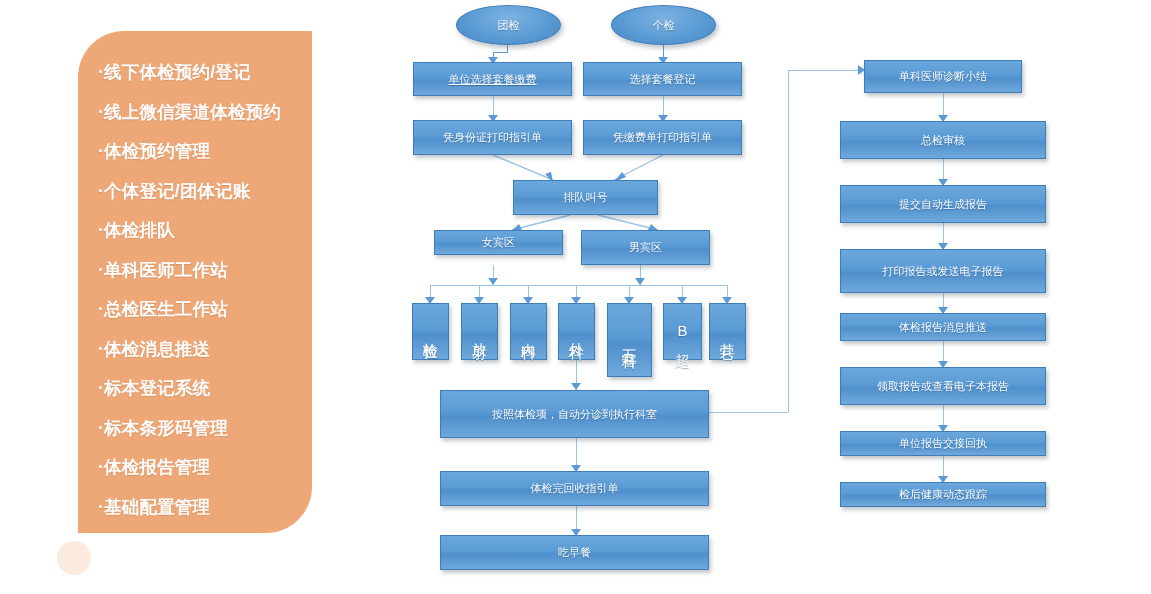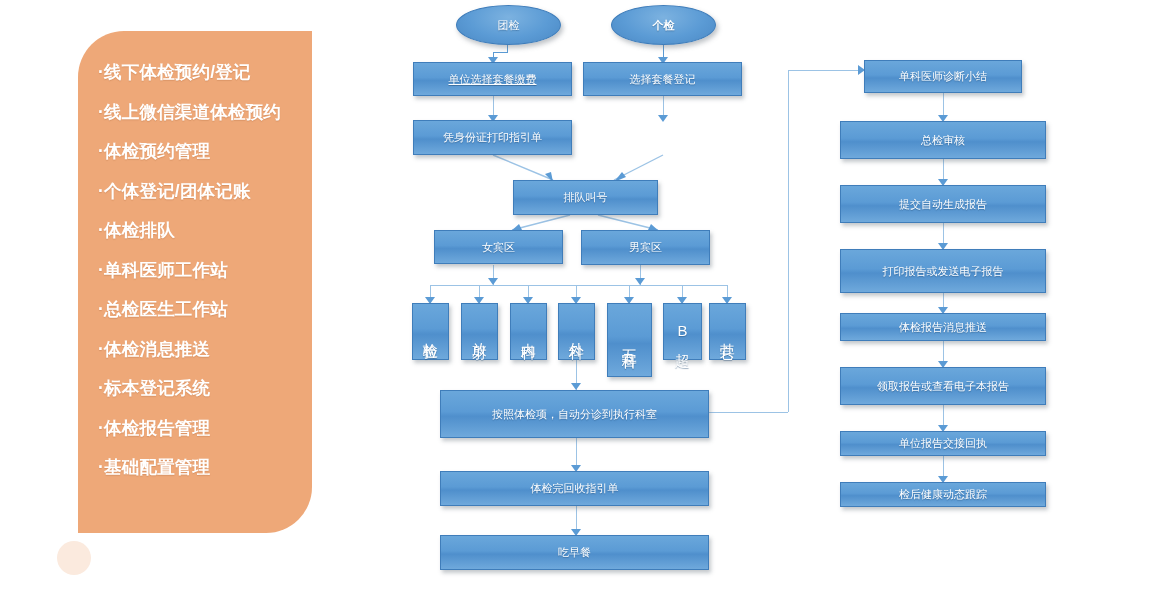--- a/index.html
+++ b/index.html
@@ -115,20 +115,21 @@
   <div id="feature-panel">
     <div class="fp-item"><span class="dot">·</span><span>线下体检预约/登记</span></div>
     <div class="fp-item"><span class="dot">·</span><span>线上微信渠道体检预约</span></div>
     <div class="fp-item"><span class="dot">·</span><span>体检预约管理</span></div>
     <div class="fp-item"><span class="dot">·</span><span>个体登记/团体记账</span></div>
     <div class="fp-item"><span class="dot">·</span><span>体检排队</span></div>
     <div class="fp-item"><span class="dot">·</span><span>单科医师工作站</span></div>
     <div class="fp-item"><span class="dot">·</span><span>总检医生工作站</span></div>
     <div class="fp-item"><span class="dot">·</span><span>体检消息推送</span></div>
     <div class="fp-item"><span class="dot">·</span><span>标本登记系统</span></div>
+    <div class="fp-item"><span class="dot">·</span><span>标本条形码管理</span></div>
     <div class="fp-item"><span class="dot">·</span><span>体检报告管理</span></div>
     <div class="fp-item"><span class="dot">·</span><span>基础配置管理</span></div>
   </div>
   <div id="deco-circle"></div>
 
   <div class="ln v" style="left:507px; top:44px; height:8px;"></div>
   <div class="ln h" style="left:493px; top:52px; width:15px;"></div>
   <div class="ln v" style="left:493px; top:52px; height:10px;"></div>
   <div class="arrow-d" style="left:488px; top:57px;"></div>
 
@@ -199,40 +200,43 @@
   <div class="ln v thin" style="left:943px; top:341px; height:26px;"></div>
   <div class="arrow-d" style="left:938px; top:361px;"></div>
   <div class="ln v thin" style="left:943px; top:405px; height:26px;"></div>
   <div class="arrow-d" style="left:938px; top:425px;"></div>
   <div class="ln v thin" style="left:943px; top:456px; height:26px;"></div>
   <div class="arrow-d" style="left:938px; top:476px;"></div>
 
   <div class="node ellipse" style="left:456px; top:5px; width:105px; height:40px;">
     <span>团检</span>
   </div>
-  <div class="node ellipse" style="left:611px; top:5px; width:105px; height:40px;font-weight:bold;">
+  <div class="node ellipse" style="left:611px; top:5px; width:105px; height:40px;">
     <span>个检</span>
   </div>
 
   <div class="node" style="left:413px; top:62px; width:159px; height:34px;text-decoration:underline;">
     <span>单位选择套餐缴费</span>
   </div>
   <div class="node" style="left:413px; top:120px; width:159px; height:35px;">
     <span>凭身份证打印指引单</span>
   </div>
 
   <div class="node" style="left:583px; top:62px; width:159px; height:34px;">
     <span>选择套餐登记</span>
   </div>
+  <div class="node" style="left:583px; top:120px; width:159px; height:35px;">
+    <span>凭缴费单打印指引单</span>
+  </div>
 
   <div class="node" style="left:513px; top:180px; width:145px; height:35px;">
     <span>排队叫号</span>
   </div>
 
-  <div class="node" style="left:434px; top:230px; width:129px; height:34px;">
+  <div class="node" style="left:434px; top:230px; width:129px; height:25px;">
     <span>女宾区</span>
   </div>
   <div class="node" style="left:581px; top:230px; width:129px; height:35px;">
     <span>男宾区</span>
   </div>
 
   <div class="node vert" style="left:412px; top:303px; width:37px; height:57px;">
     <span>检验</span>
   </div>
   <div class="node vert" style="left:461px; top:303px; width:37px; height:57px;">

